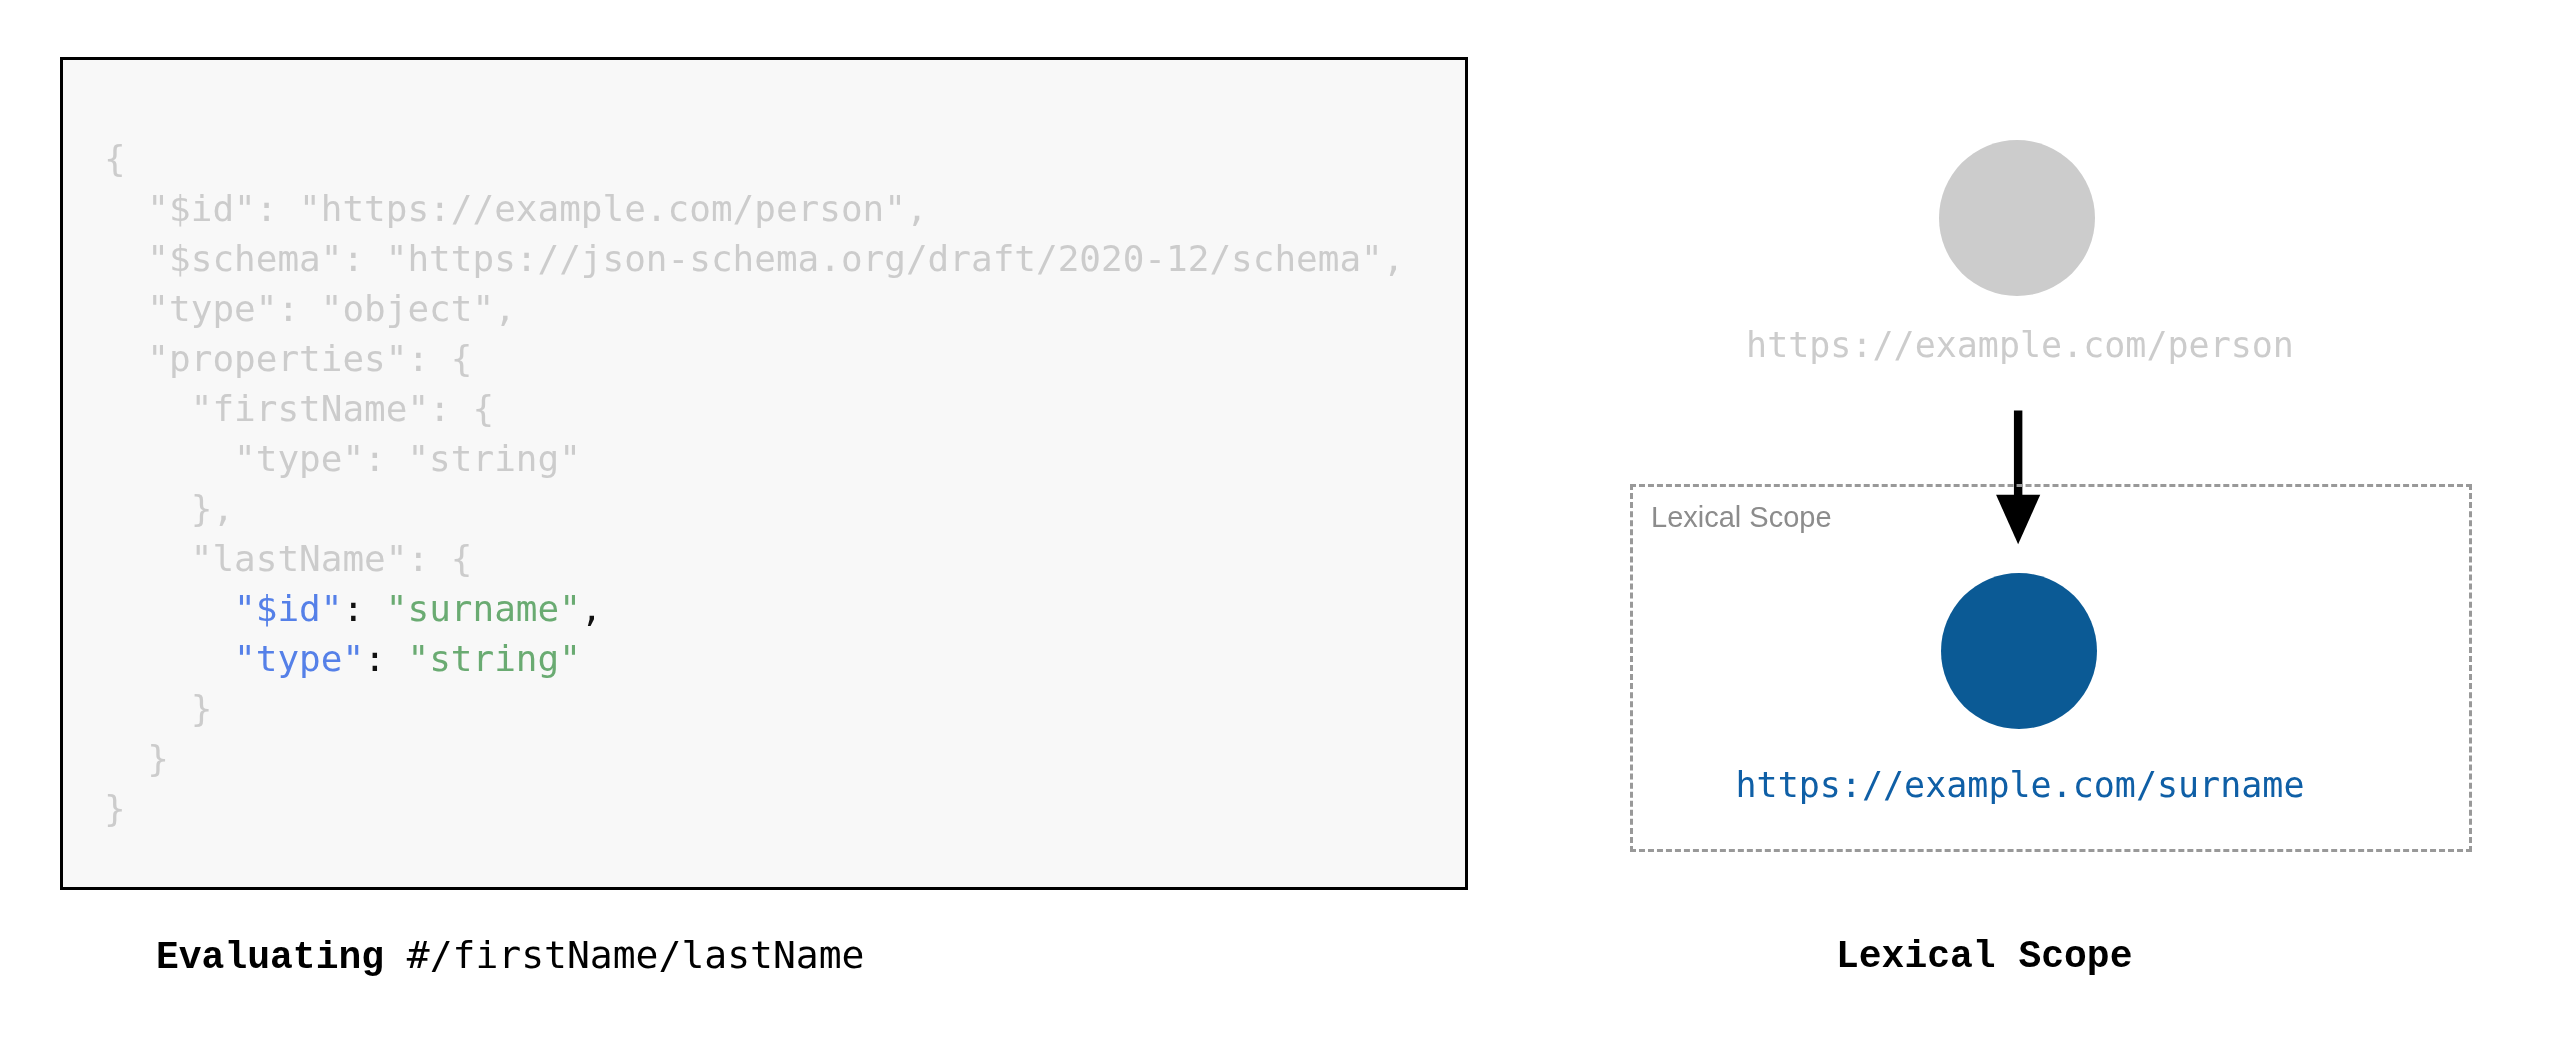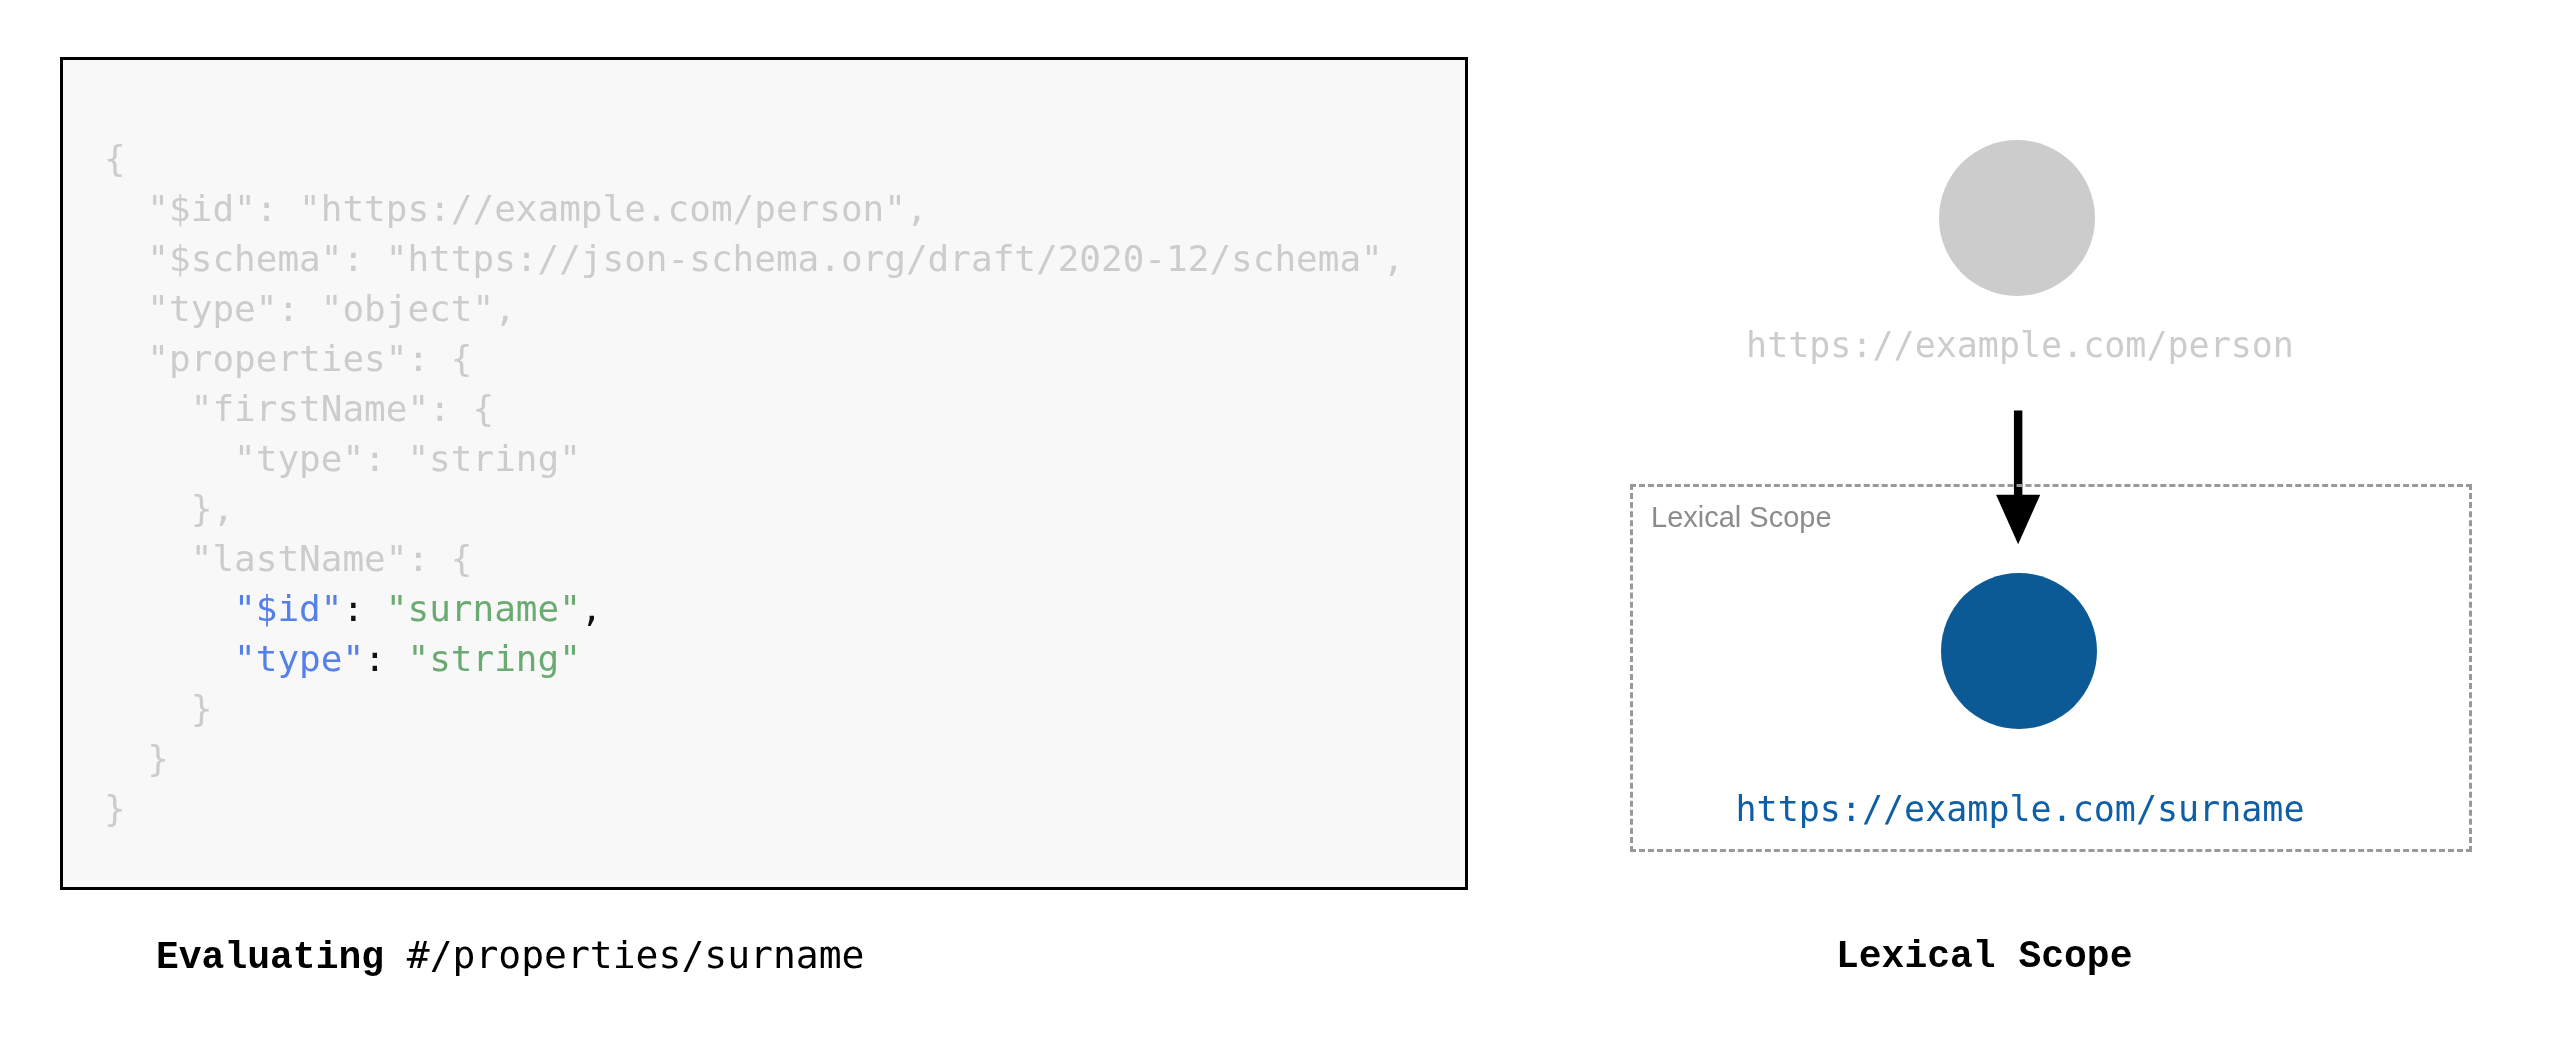--- a/index.html
+++ b/index.html
@@ -104,21 +104,20 @@
     left: 0px;
     top: 325px;
     width: 922px;
     color: #cccccc;
   }
   #node-surname-label {
     left: 0px;
     top: 765px;
     width: 922px;
     color: #0f5fa6;
-    margin-top: 24px;
   }
 
   #scope-box {
     position: absolute;
     left: 71px;
     top: 484px;
     width: 842px;
     height: 368px;
     box-sizing: border-box;
     border: 3.9px dashed #999999;
@@ -142,21 +141,21 @@
     pointer-events: none;
   }
 </style>
 </head>
 <body>
 
 <div id="code-panel">
   <pre id="code-block"><span class="ln"><span></span><span class="faded">{</span></span><span class="ln"><span>  </span><span class="faded">"$id": "https://example.com/person",</span></span><span class="ln"><span>  </span><span class="faded">"$schema": "https://json-schema.org/draft/2020-12/schema",</span></span><span class="ln"><span>  </span><span class="faded">"type": "object",</span></span><span class="ln"><span>  </span><span class="faded">"properties": {</span></span><span class="ln"><span>    </span><span class="faded">"firstName": {</span></span><span class="ln"><span>      </span><span class="faded">"type": "string"</span></span><span class="ln"><span>    </span><span class="faded">},</span></span><span class="ln"><span>    </span><span class="faded">"lastName": {</span></span><span class="ln"><span>      </span><span class="tok-key">"$id"</span><span class="tok-punct">: </span><span class="tok-str">"surname"</span><span class="tok-punct">,</span></span><span class="ln"><span>      </span><span class="tok-key">"type"</span><span class="tok-punct">: </span><span class="tok-str">"string"</span></span><span class="ln"><span>    </span><span class="faded">}</span></span><span class="ln"><span>  </span><span class="faded">}</span></span><span class="ln"><span></span><span class="faded">}</span></span></pre>
 </div>
 
-<div class="caption" id="caption-left"><span class="cap-bold">Evaluating </span><span class="cap-mono">#/properties/surname</span></div>
+<div class="caption" id="caption-left"><span class="cap-bold">Evaluating </span><span class="cap-mono">#/firstName/lastName</span></div>
 
 <div id="diagram">
 
   <div class="node-circle" id="node-person-circle"></div>
   <div class="node-label" id="node-person-label">https://example.com/person</div>
 
   <svg id="edge-arrow" viewBox="0 0 1566 1600">
     <line x1="707" y1="632" x2="707" y2="790" stroke="#000000" stroke-width="13"></line>
     <polygon points="707,838 673,762 741,762" fill="#000000"></polygon>
   </svg>

